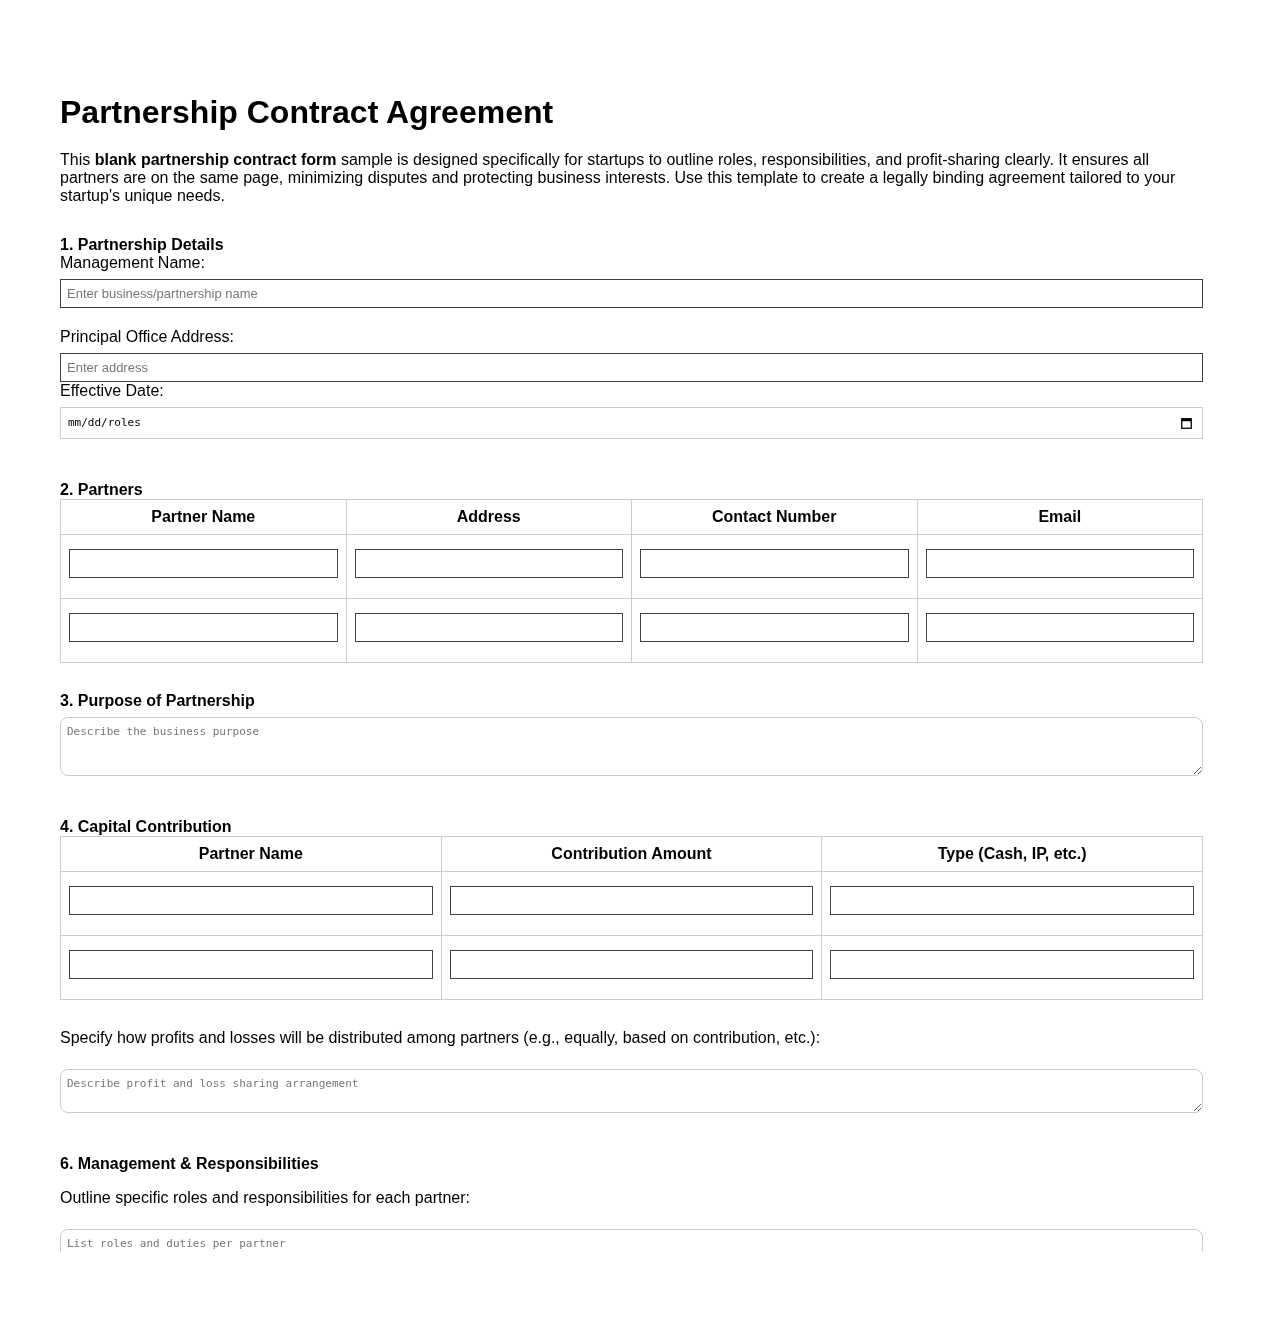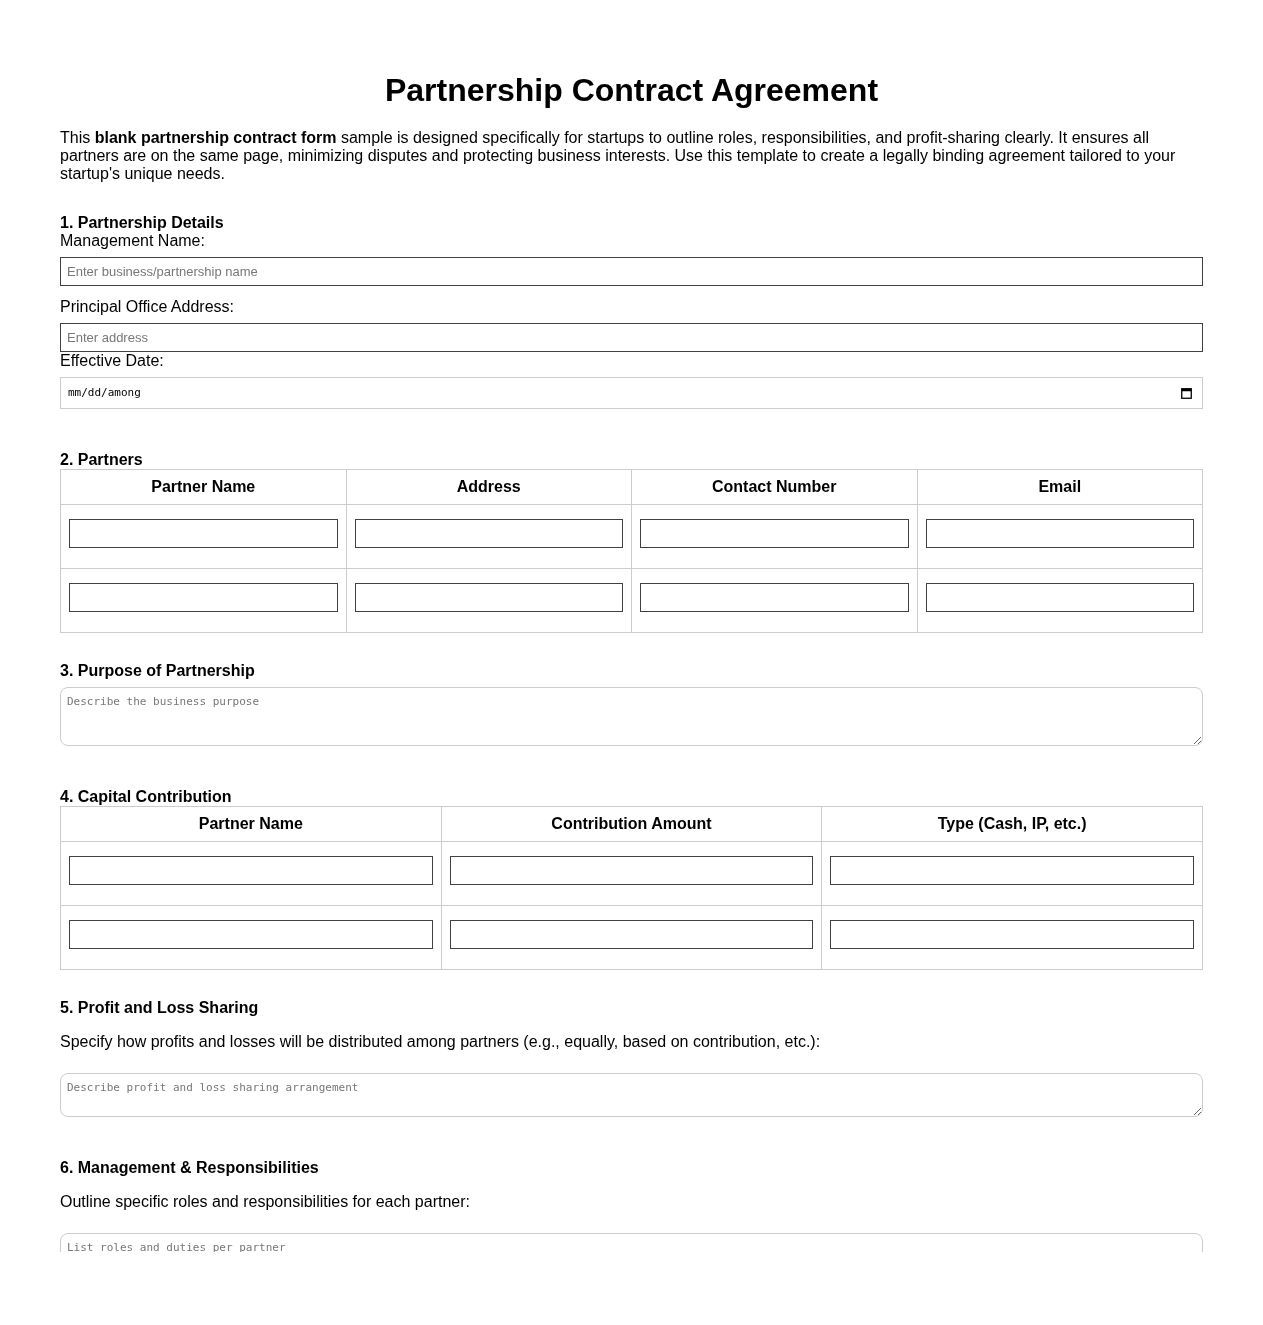--- a/index.html
+++ b/index.html
@@ -16,23 +16,23 @@
     }
     .page {
       position: absolute;
       left: 60px;
       top: 0;
       width: 1143px;
       height: 1252px;
       overflow: hidden;
     }
     h1 {
-      margin: 12px;
-      padding-top: 58px;
-      text-align: center;
+      margin: 0;
+      padding-top: 92px;
+      text-align: left;
       font-size: 32px;
       font-weight: bold;
       line-height: 40px;
     }
     .intro {
       margin: 19px 0 0 0;
       font-size: 16px;
       line-height: 18px;
     }
     .intro b { font-weight: bold; }
@@ -143,26 +143,26 @@
 
   <h1>Partnership Contract Agreement</h1>
 
   <p class="intro"><span>This </span><b>blank partnership contract form</b><span> sample is designed specifically for startups to outline roles, responsibilities, and profit-sharing clearly. It ensures all partners are on the same page, minimizing disputes and protecting business interests. Use this template to create a legally binding agreement tailored to your startup's unique needs.</span></p>
 
   <div style="margin-top:31px;">
     <h3 class="section-title">1. Partnership Details</h3>
     <p class="field-label">Management Name:</p>
     <input class="text-input" type="text" style="margin-top: 7px;" placeholder="Enter business/partnership name">
 
-    <p class="field-label" style="margin-top:12px;">Principal Office Address:</p>
+    <p class="field-label" style="margin-top:20px;">Principal Office Address:</p>
     <input class="text-input" type="text" style="margin-top: 7px;" placeholder="Enter address">
 
     <p class="field-label" style="margin-top:0;">Effective Date:</p>
     <div class="date-input" style="margin-top:7px;">
-      <span class="date-text">mm/dd/among</span>
+      <span class="date-text">mm/dd/roles</span>
       <svg class="cal-icon" viewBox="0 0 11 12">
         <rect x="0.75" y="1.75" width="9.5" height="9.5" fill="none" stroke="#000" stroke-width="1.3"></rect>
         <rect x="0.75" y="1.75" width="9.5" height="2.5" fill="#000"></rect>
       </svg>
     </div>
   </div>
 
   <div style="margin-top:42px;">
     <h3 class="section-title">2. Partners</h3>
     <table class="grid">
@@ -243,21 +243,20 @@
             </td>
           <td>
               <input class="text-input" type="text" value="" style="">
             </td>
         </tr>
       </tbody>
     </table>
   </div>
 
   <div style="margin-top:29px;">
-    <h3 class="section-title">5. Profit and Loss Sharing</h3>
     <p class="plain-text" style="margin-top:16px;">Specify how profits and losses will be distributed among partners (e.g., equally, based on contribution, etc.):</p>
     <textarea style="height: 44px; margin-top: 22px;" placeholder="Describe profit and loss sharing arrangement"></textarea>
   </div>
 
   <div style="margin-top:42px;">
     <h3 class="section-title">6. Management &amp; Responsibilities</h3>
     <p class="plain-text" style="margin-top:16px;">Outline specific roles and responsibilities for each partner:</p>
     <textarea style="height: 60px; margin-top: 22px;" placeholder="List roles and duties per partner"></textarea>
   </div>
 

